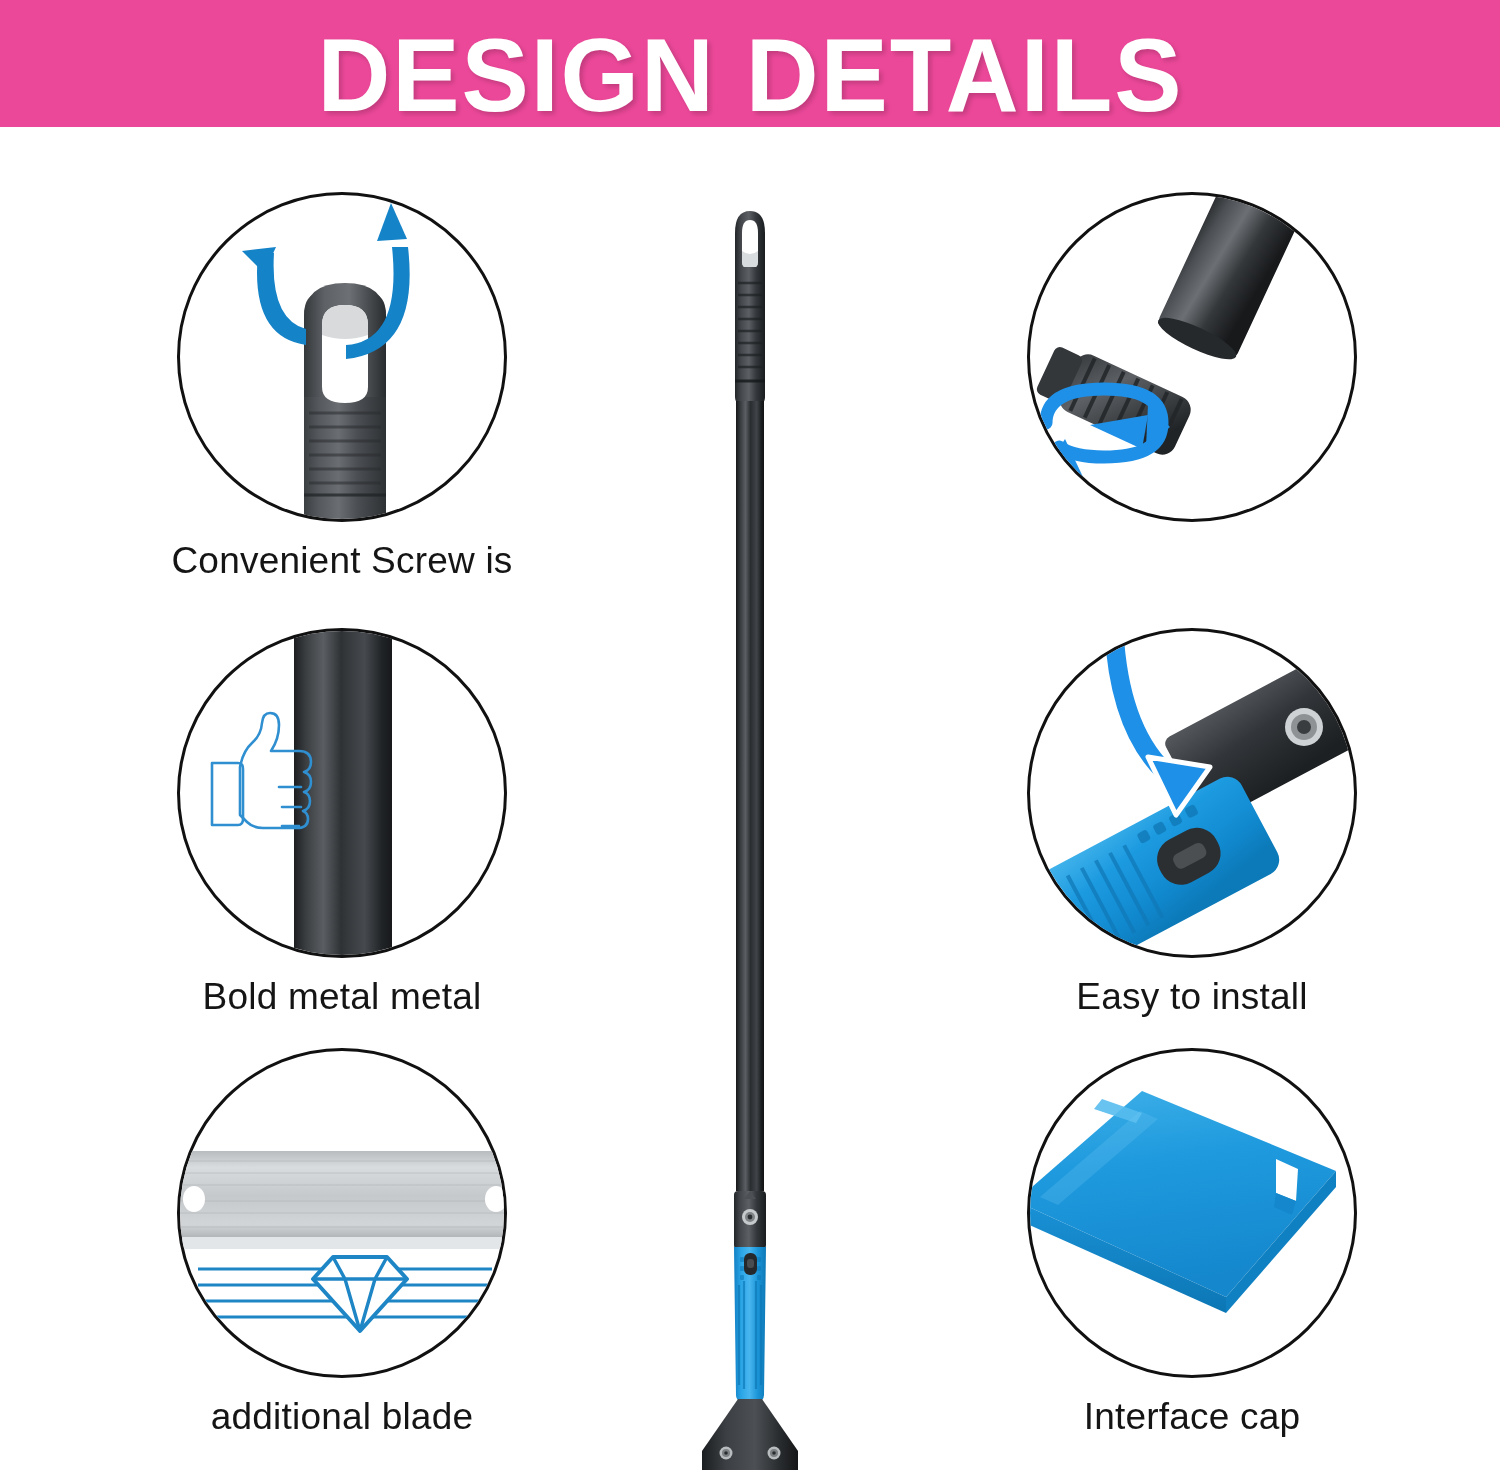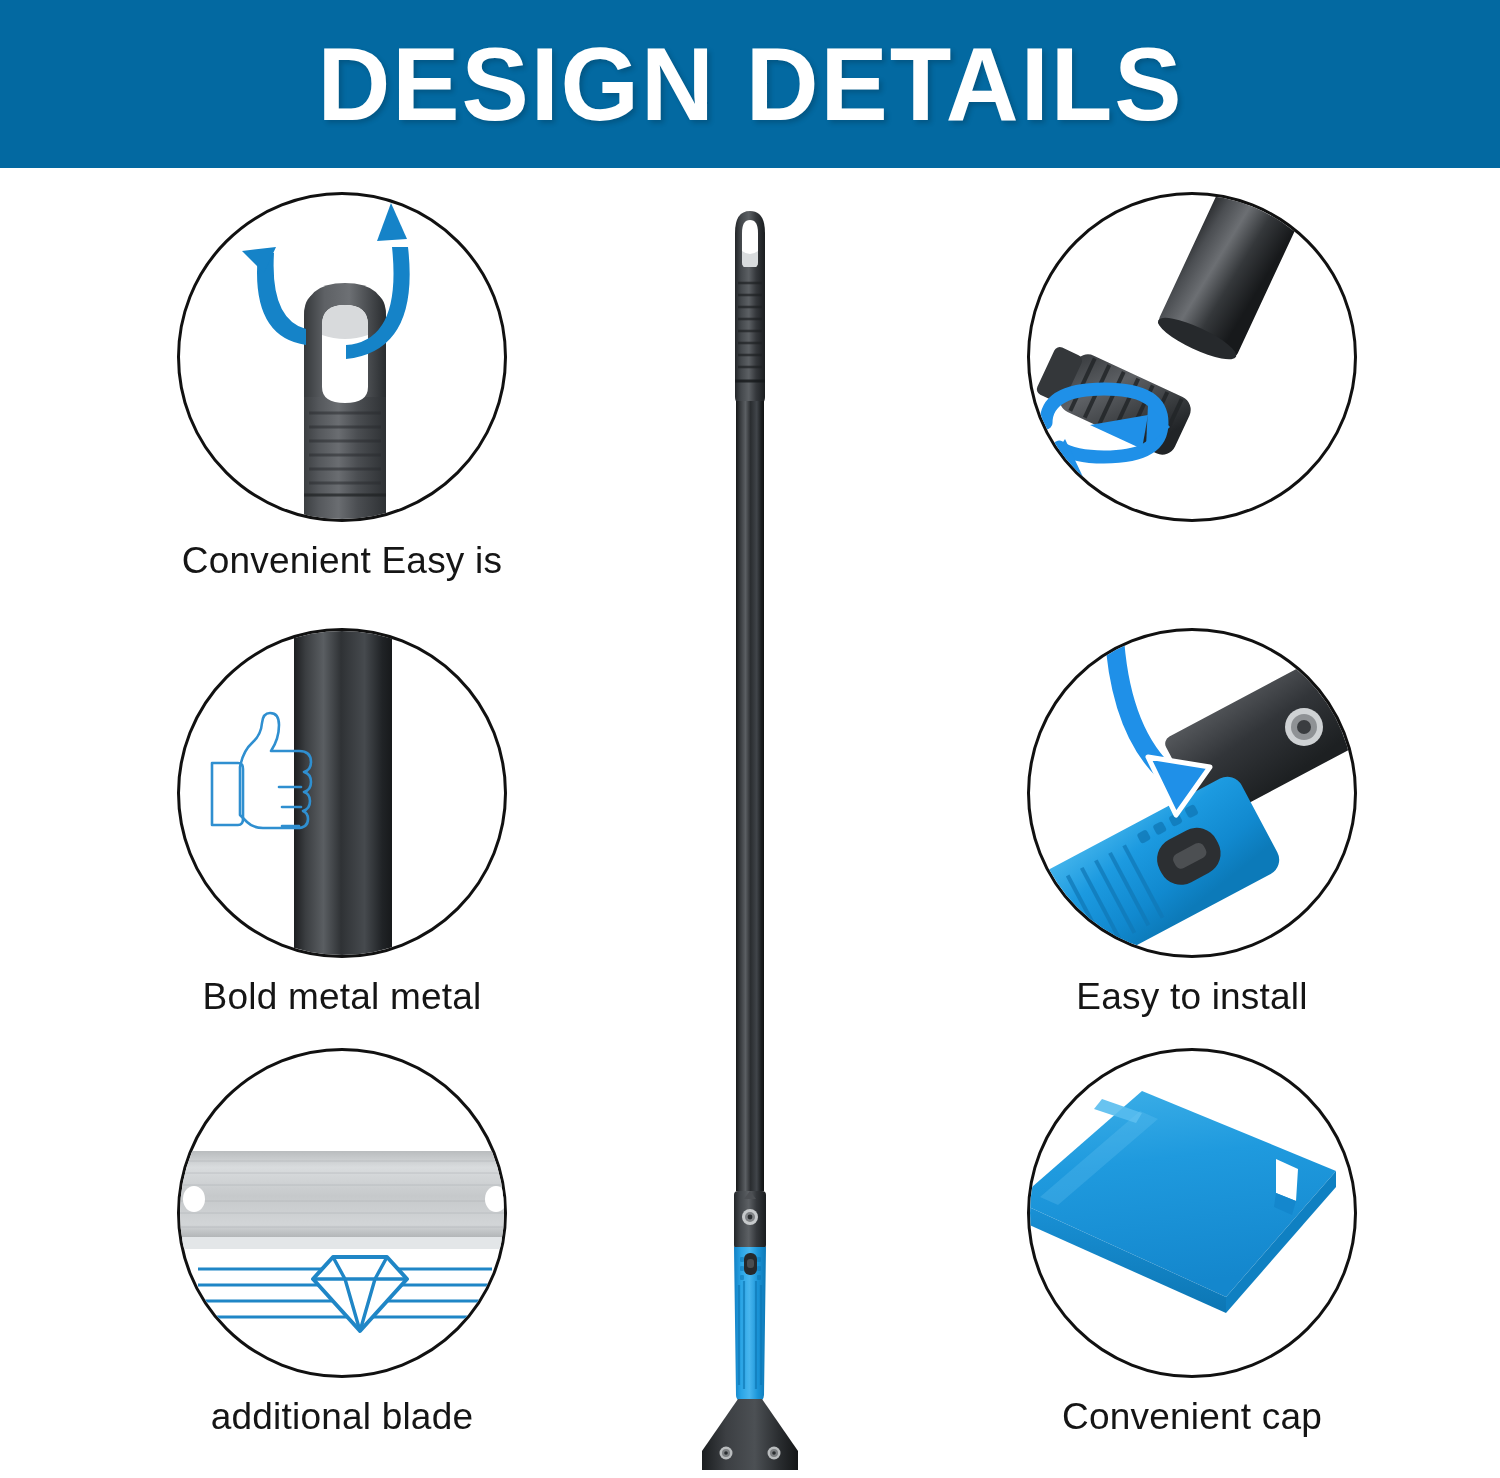--- a/index.html
+++ b/index.html
@@ -18,24 +18,24 @@
     background: #ffffff;
     overflow: hidden;
   }
 
   
   #banner {
     position: absolute;
     left: 0;
     top: 0;
     width: 1500px;
-    height: 168px;
-    background: #0369a1;
+    height: 127px;
+    background: #ec4899;
     display: flex;
-    align-items: center;
+    align-items: flex-end;
     justify-content: center;
   }
   #banner-title {
     font-family: "Liberation Sans", sans-serif;
     font-weight: bold;
     font-size: 104px;
     line-height: 1;
     letter-spacing: 2px;
     color: #ffffff;
     text-shadow: 3px 3px 5px rgba(0,0,0,0.18);
@@ -145,21 +145,21 @@
 
           <path d="M78 58 q-8 84 48 92 l0 -16 q-36 -10 -32 -76 z" fill="#1583c8"></path>
           <path d="M62 56 l34 -4 l-12 26 z" fill="#1583c8"></path>
 
           <path d="M166 150 q56 -4 46 -98 l16 0 q12 104 -62 112 z" fill="#1583c8"></path>
           <path d="M197 46 l14 -38 l16 36 z" fill="#1583c8"></path>
         </svg>
       </div>
     </div>
     <div class="caption">
-      <div>Convenient Easy is</div>
+      <div>Convenient Screw is</div>
     </div>
   </div>
 
   <div class="feature" id="feature-pole">
     <div class="circle-wrap">
       <div class="circle">
         <svg viewBox="0 0 330 330" width="330" height="330">
           <defs>
             <linearGradient id="poleGrad" x1="0" y1="0" x2="1" y2="0">
               <stop offset="0%" stop-color="#1c1e20"></stop>
@@ -378,21 +378,21 @@
           <path d="M72 48 L112 62 L106 72 L64 58 Z" fill="#58bdee" opacity="0.9"></path>
 
           <path d="M246 108 L268 118 L266 150 L246 142 Z" fill="#ffffff"></path>
           <path d="M246 142 L266 150 L262 164 L244 156 Z" fill="#1487cd"></path>
 
           <path d="M10 146 L110 60 L128 68 L28 154 Z" fill="#6fc8f2" opacity="0.25"></path>
         </svg>
       </div>
     </div>
     <div class="caption">
-      <div>Convenient cap</div>
+      <div>Interface cap</div>
     </div>
   </div>
 
   <div id="product">
     <svg viewBox="0 0 220 1275" width="220" height="1275">
       <defs>
         <linearGradient id="shaftGrad" x1="0" y1="0" x2="1" y2="0">
           <stop offset="0%" stop-color="#141617"></stop>
           <stop offset="14%" stop-color="#35383b"></stop>
           <stop offset="34%" stop-color="#5b5f63"></stop>

